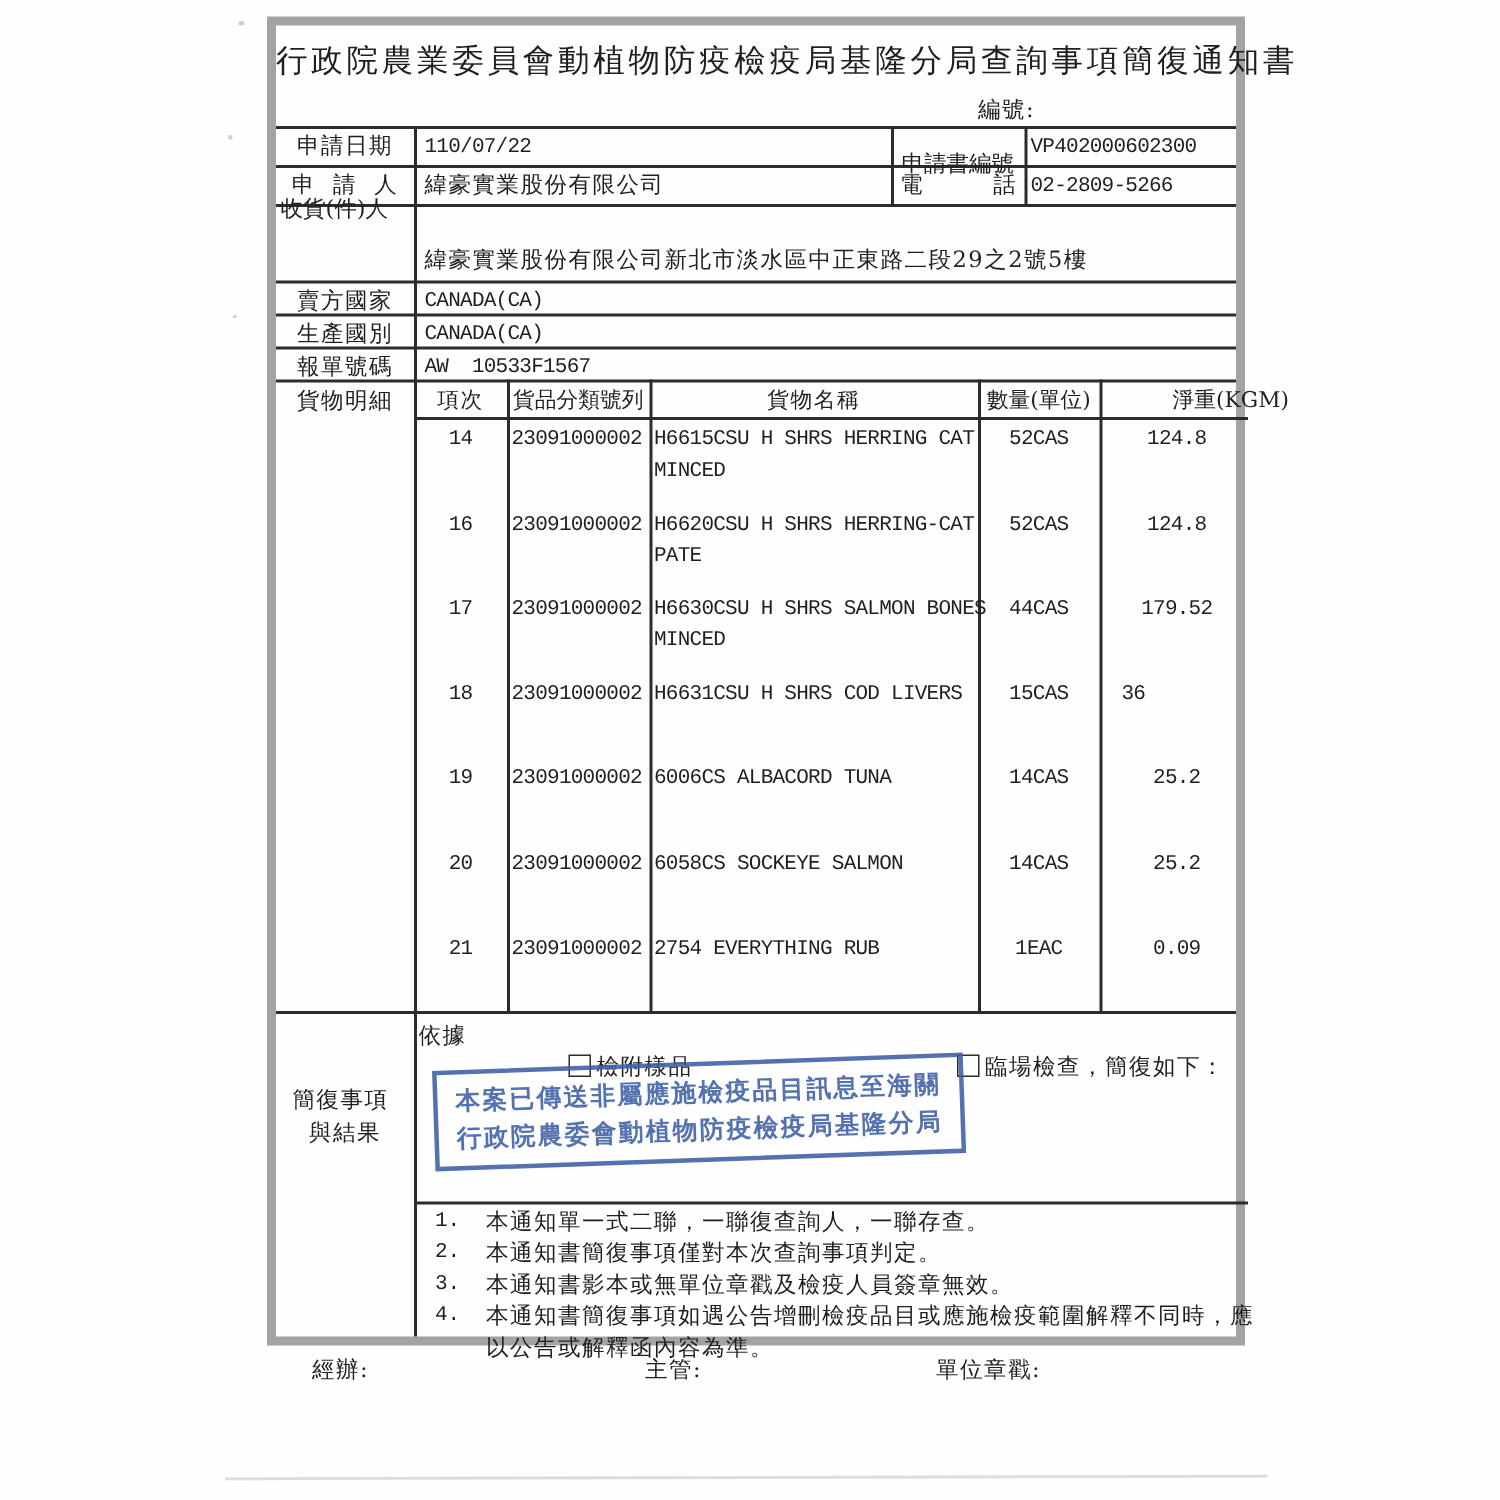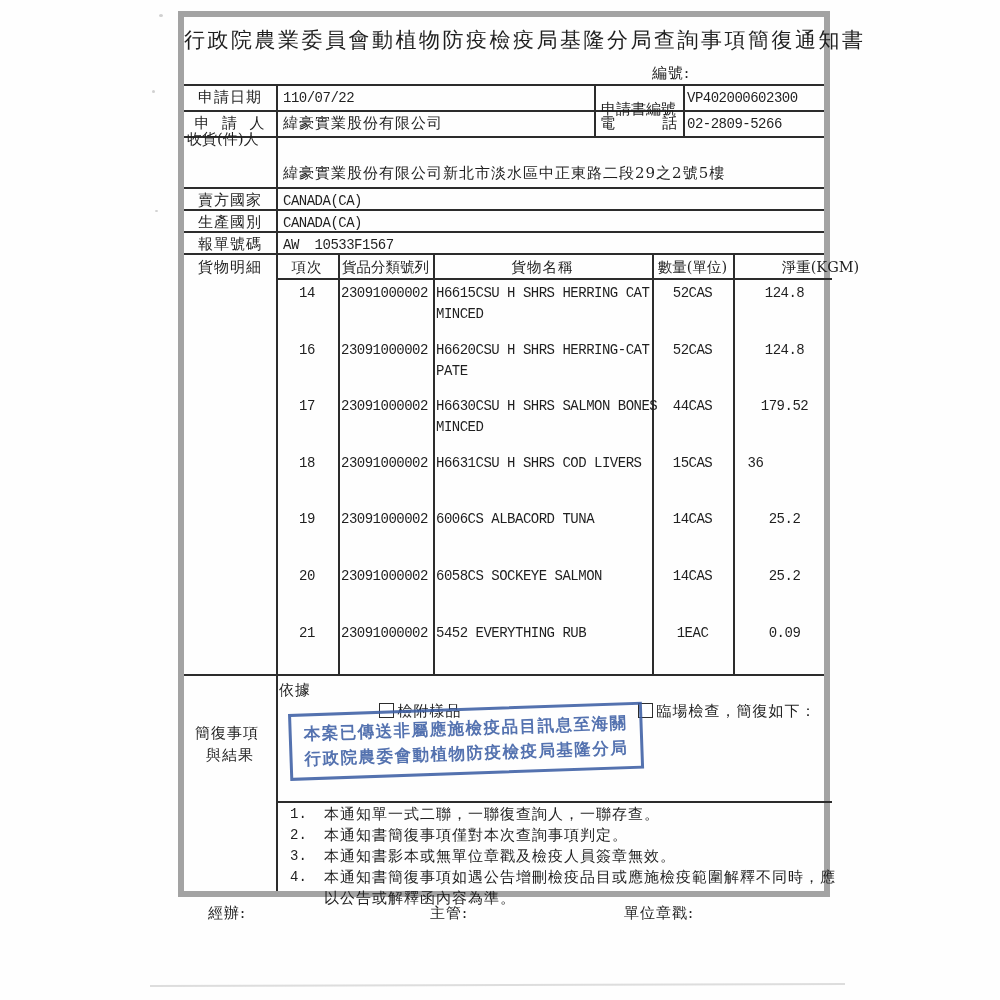--- a/index.html
+++ b/index.html
@@ -133,21 +133,21 @@
     <div>
       <div class="t lat ctr" style="left:92px; top:549px; width:62px;">20</div>
       <div class="t lat" style="left:157px; top:549px;">23091000002</div>
       <div class="t lat" style="left:252px; top:549px;">6058CS SOCKEYE SALMON</div>
       <div class="t lat ctr" style="left:468px; top:549px; width:81px;">14CAS</div>
       <div class="t lat ctr" style="left:549px; top:549px; width:103px;">25.2</div>
     </div>
     <div>
       <div class="t lat ctr" style="left:92px; top:606px; width:62px;">21</div>
       <div class="t lat" style="left:157px; top:606px;">23091000002</div>
-      <div class="t lat" style="left:252px; top:606px;">5452 EVERYTHING RUB</div>
+      <div class="t lat" style="left:252px; top:606px;">2754 EVERYTHING RUB</div>
       <div class="t lat ctr" style="left:468px; top:606px; width:81px;">1EAC</div>
       <div class="t lat ctr" style="left:549px; top:606px; width:103px;">0.09</div>
     </div>
 
     <div class="t ctr" style="left:0; top:706px; width:86px;">簡復事項</div>
     <div class="t ctr" style="left:0; top:728px; width:92px;">與結果</div>
 
     <div class="t" style="left:95px; top:663px;">依據</div>
 
     <div class="t" style="left:160px; top:663px;">

